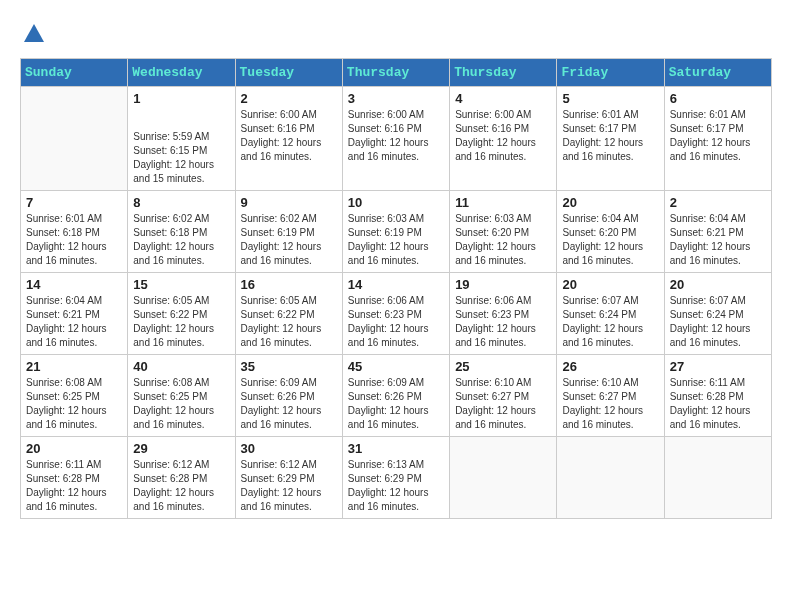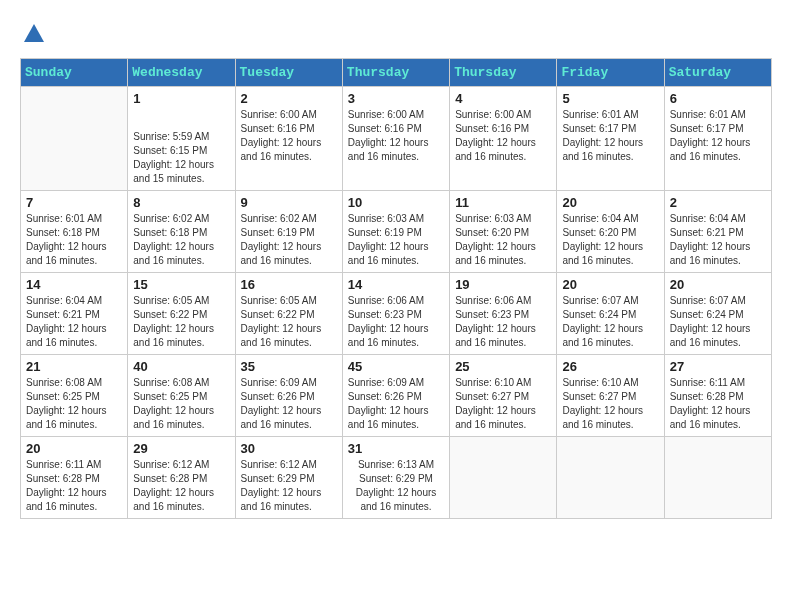--- a/index.html
+++ b/index.html
@@ -337,21 +337,21 @@
         </td>
         <td>
           <span class="day-number">30</span>
           <div class="day-info" style="white-space: pre-line;">Sunrise: 6:12 AM
 Sunset: 6:29 PM
 Daylight: 12 hours
 and 16 minutes.</div>
         </td>
         <td>
           <span class="day-number">31</span>
-          <div class="day-info" style="white-space: pre-line; text-align: center;">Sunrise: 6:13 AM
+          <div class="day-info" style="white-space: pre-line;">Sunrise: 6:13 AM
 Sunset: 6:29 PM
 Daylight: 12 hours
 and 16 minutes.</div>
         </td>
         <td class="empty-cell"></td>
         <td class="empty-cell"></td>
         <td class="empty-cell"></td>
       </tr>
     </tbody>
 </table>

